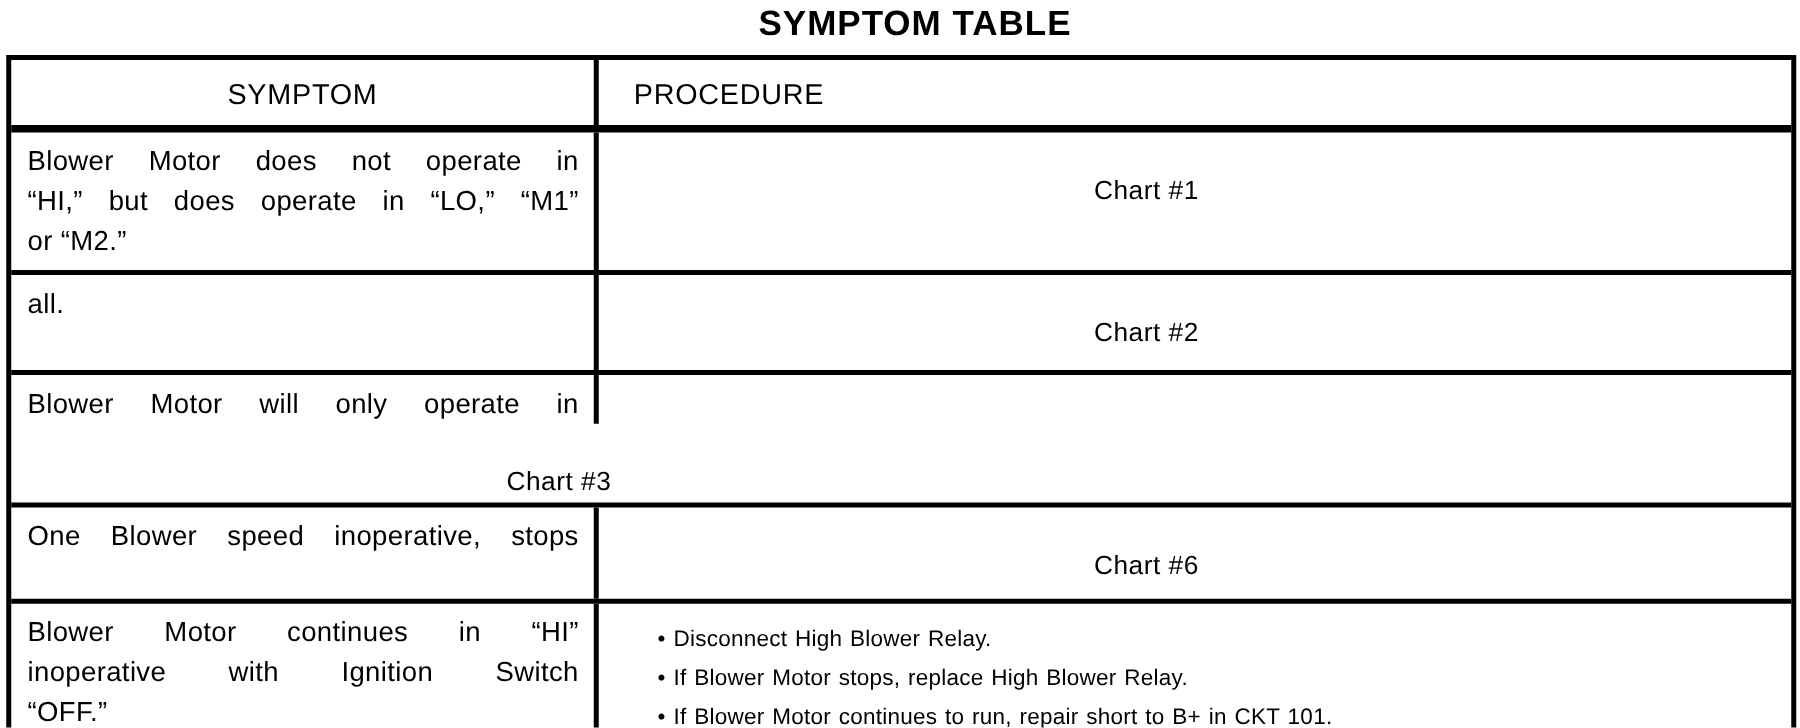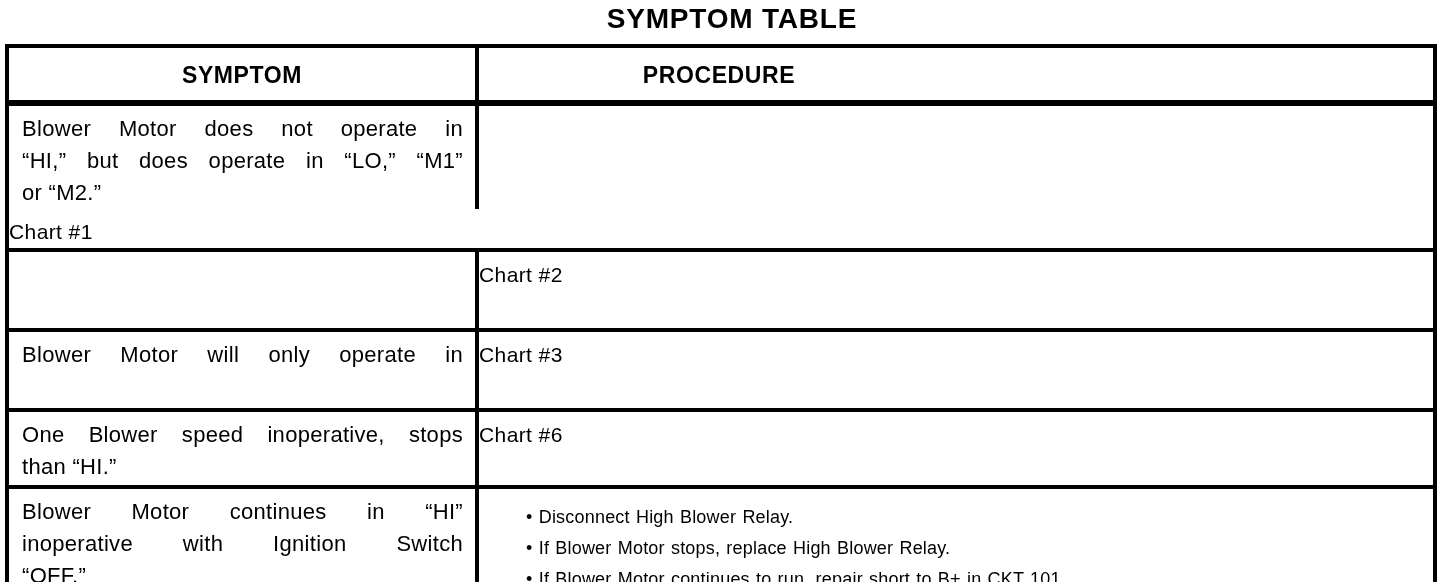--- a/index.html
+++ b/index.html
@@ -39,45 +39,45 @@
     box-sizing: border-box;
     border: 4px solid #000000;
     background: #ffffff;
   }
   .hrow {
     display: flex;
     border-bottom: 6px solid #000000;
   }
   .hcell {
     box-sizing: border-box;
-    font-weight: 700;
+    font-weight: 400;
     font-size: 23px;
     letter-spacing: 0.6px;
     height: 52px;
     padding-top: 14px;
   }
   .hcell.sym {
     width: 470px;
     border-right: 4px solid #000000;
     text-align: center;
   }
   .hcell.proc { flex: 1; }
   .proc-inner {
     width: 480px;
-    text-align: center;
+    margin-left: 28px;
   }
   .trow {
     display: flex;
     border-bottom: 4px solid #000000;
     box-sizing: border-box;
   }
   .trow:last-child { border-bottom: none; }
-  .rh0 { min-height: 114px; flex-direction: column; }
+  .rh0 { min-height: 114px; }
   .rh1 { min-height: 80px; }
-  .rh2 { min-height: 80px; }
+  .rh2 { min-height: 80px; flex-direction: column; }
   .rh3 { min-height: 77px; }
   .rh4 { min-height: 116px; }
   .scell {
     width: 470px;
     box-sizing: border-box;
     border-right: 4px solid #000000;
     padding: 7px 12px 0 13px;
     font-size: 22px;
     line-height: 32px;
     letter-spacing: 0.3px;
@@ -89,23 +89,24 @@
   }
   .pcell {
     flex: 1;
     box-sizing: border-box;
     padding-top: 7px;
     font-size: 21px;
     line-height: 32px;
   }
   .chart-wrap {
     width: 480px;
-    text-align: left;
+    text-align: right;
     font-size: 21px;
     letter-spacing: 0.4px;
+    margin-top: 24px;
   }
   .bullets {
     padding: 6px 20px 0 47px;
     font-size: 18px;
     letter-spacing: 0.2px;
     word-spacing: 1px;
   }
   .bullet-line { line-height: 31px; }
 </style>
 </head>
@@ -127,37 +128,37 @@
             <div class="sline just">Blower Motor does not operate in</div>
             <div class="sline just">“HI,” but does operate in “LO,” “M1”</div>
             <div class="sline">or “M2.”</div>
           </div>
           <div class="pcell">
             <div class="chart-wrap">Chart #1</div>
           </div>
         </div>
         <div class="trow rh1">
           <div class="scell">
+            <div class="sline">all.</div>
           </div>
           <div class="pcell">
             <div class="chart-wrap">Chart #2</div>
           </div>
         </div>
         <div class="trow rh2">
           <div class="scell">
             <div class="sline just">Blower Motor will only operate in</div>
           </div>
           <div class="pcell">
             <div class="chart-wrap">Chart #3</div>
           </div>
         </div>
         <div class="trow rh3">
           <div class="scell">
             <div class="sline just">One Blower speed inoperative, stops</div>
-            <div class="sline">than “HI.”</div>
           </div>
           <div class="pcell">
             <div class="chart-wrap">Chart #6</div>
           </div>
         </div>
         <div class="trow rh4">
           <div class="scell">
             <div class="sline just">Blower Motor continues in “HI”</div>
             <div class="sline just">inoperative with Ignition Switch</div>
             <div class="sline">“OFF.”</div>

